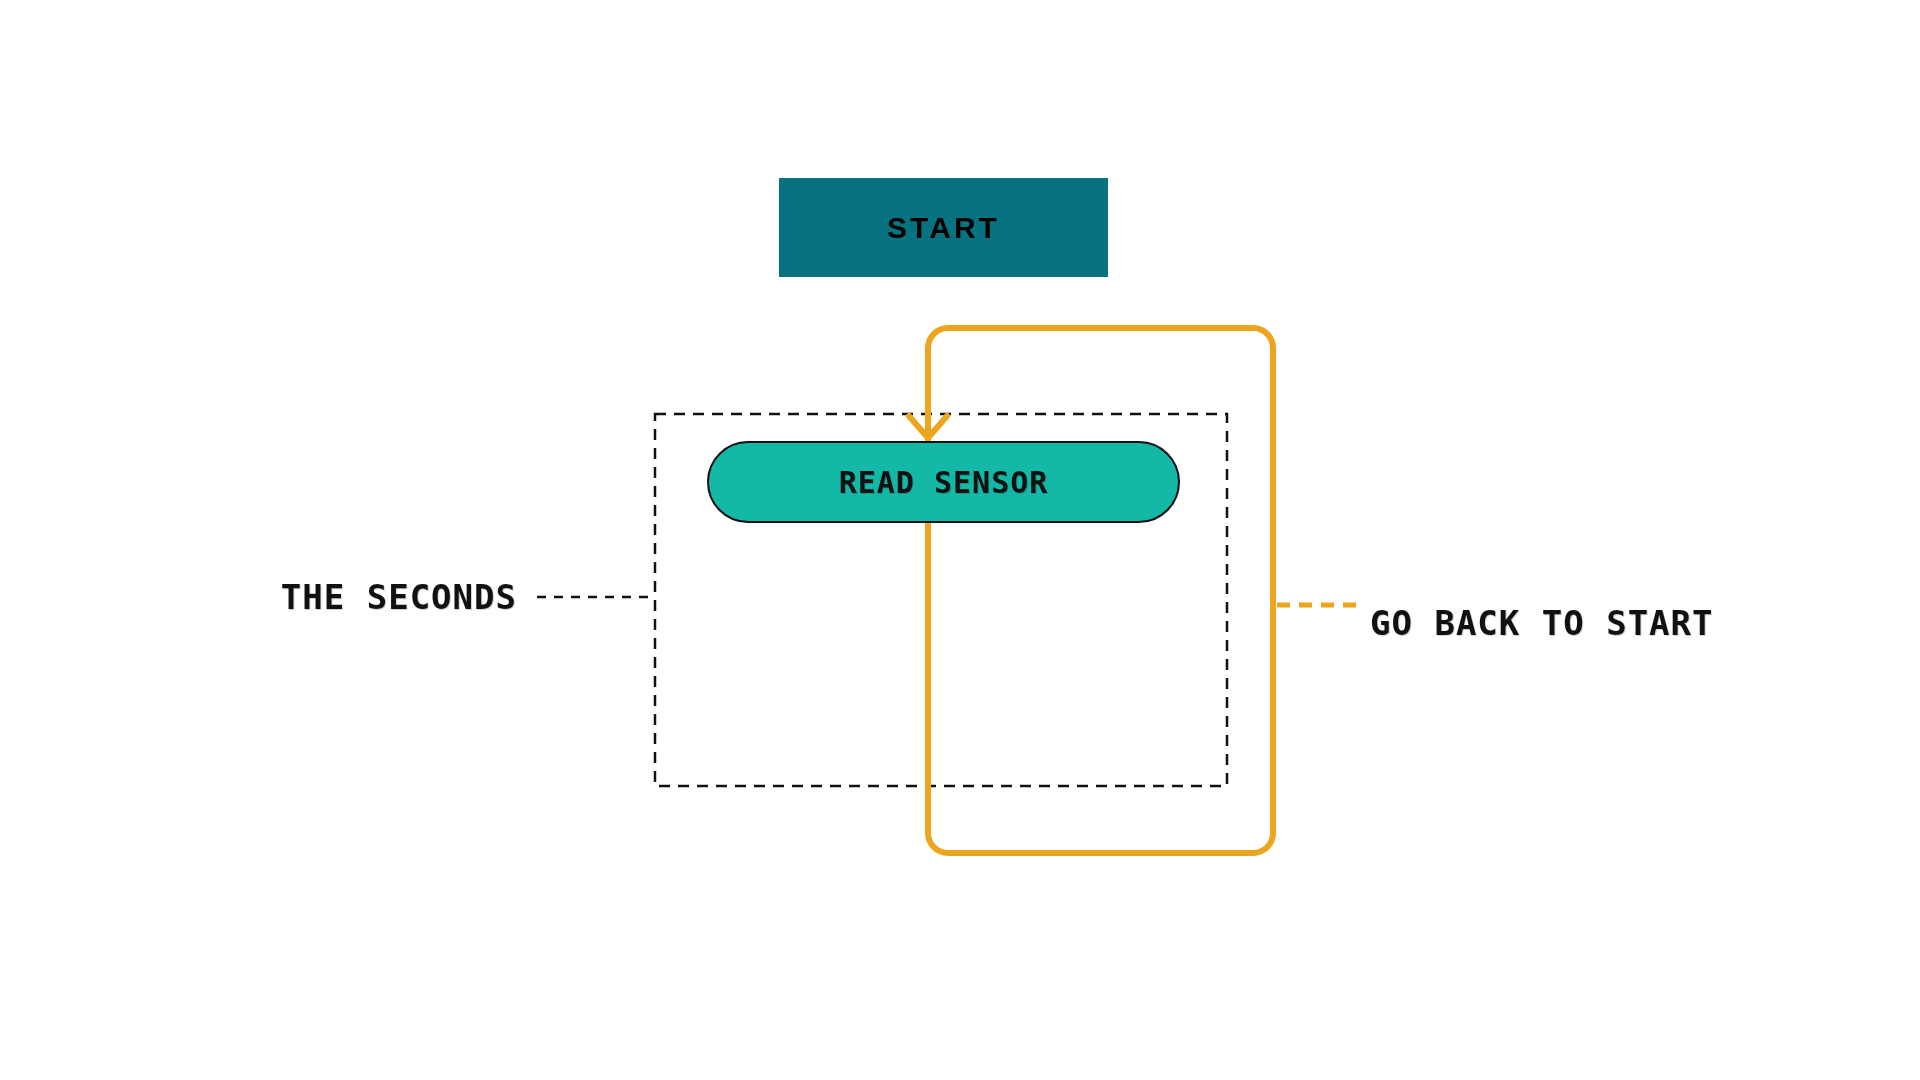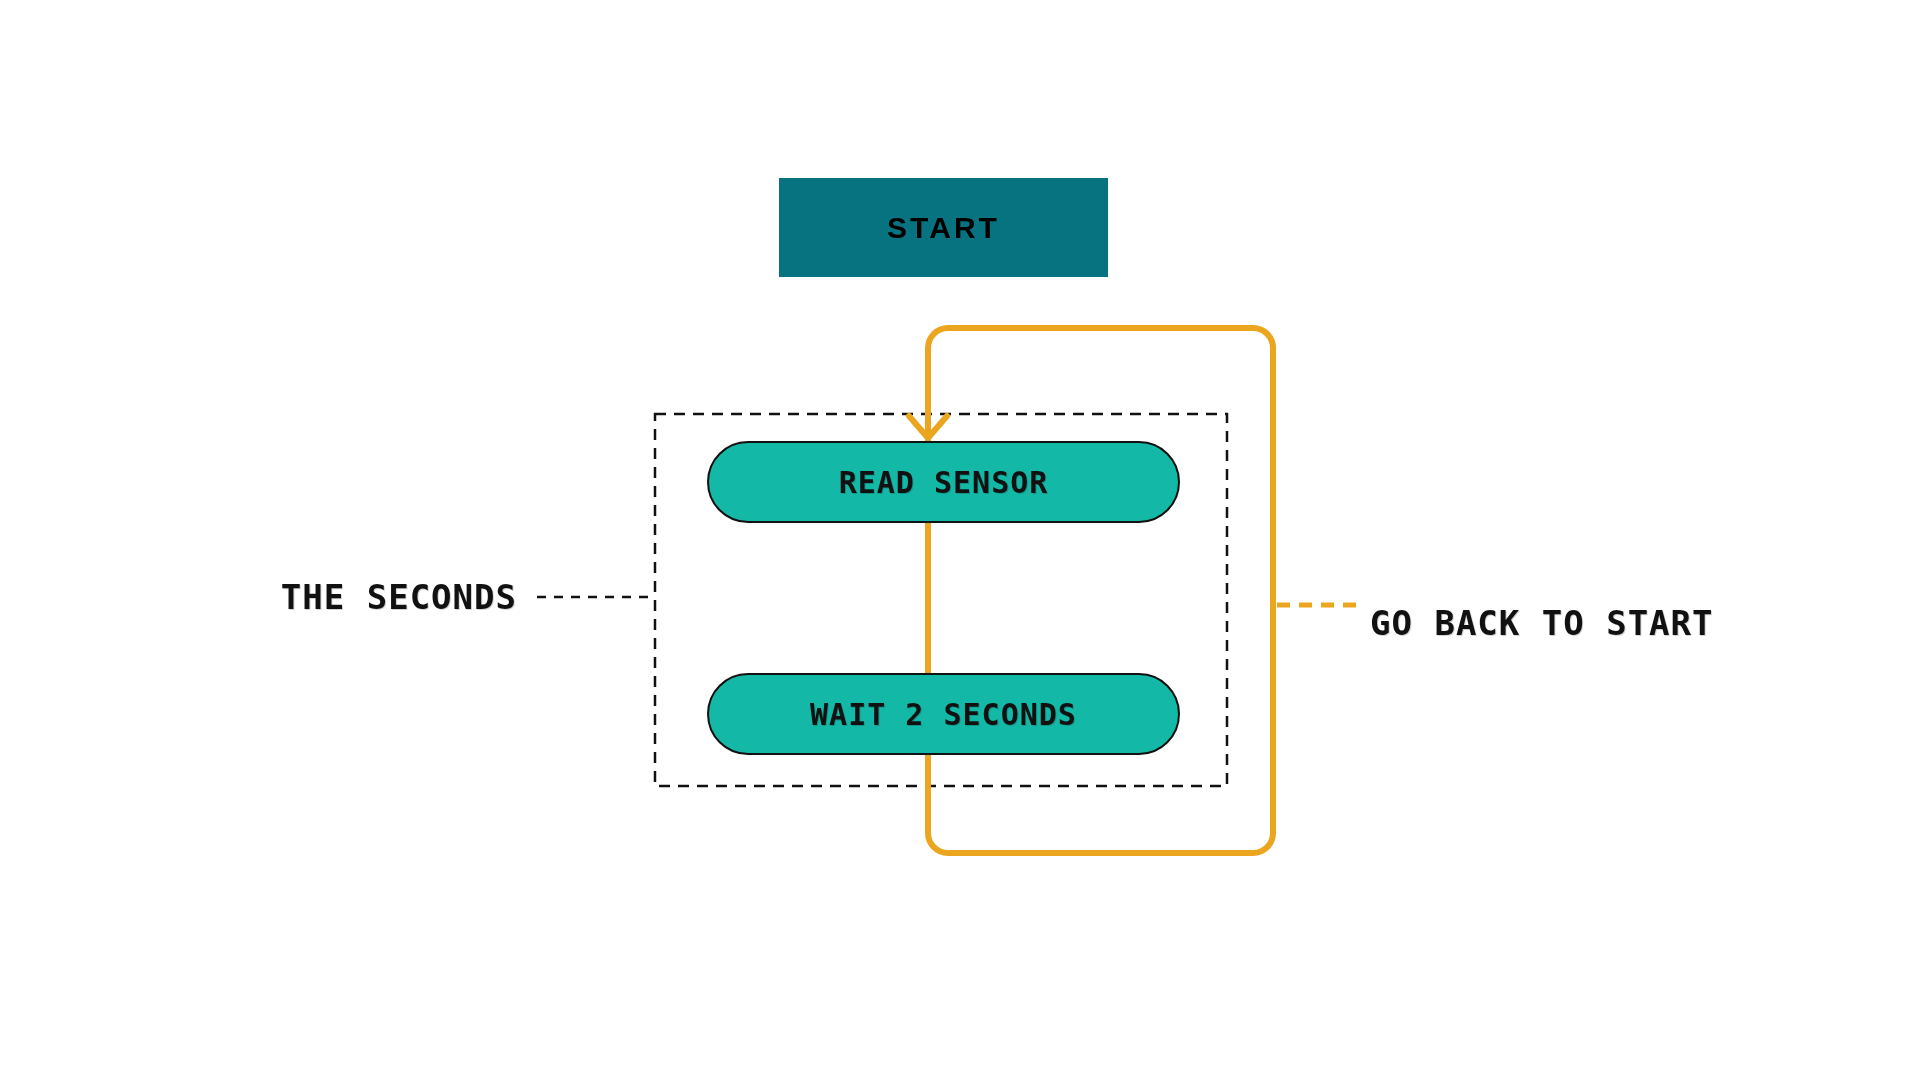--- a/index.html
+++ b/index.html
@@ -115,20 +115,17 @@
     <polyline points="909,416 928,438 947,416" fill="none" stroke="#EBA51E" stroke-width="6" stroke-linecap="round" stroke-linejoin="round"></polyline>
 
     <line x1="537" y1="597" x2="655" y2="597" stroke="#111111" stroke-width="2.5" stroke-dasharray="9 8"></line>
 
     <line x1="1277" y1="605" x2="1358" y2="605" stroke="#EBA51E" stroke-width="5" stroke-dasharray="13 9"></line>
   </svg>
 
   <div class="pill pill-read">
     <span class="pill-label">READ SENSOR</span>
   </div>
-  <div class="pill pill-wait">
-    <span class="pill-label">WAIT 2 SECONDS</span>
-  </div>
 
   <div class="annotation annotation-left">THE SECONDS</div>
   <div class="annotation annotation-right">GO BACK TO START</div>
 
 </div>
 
 </body></html>

